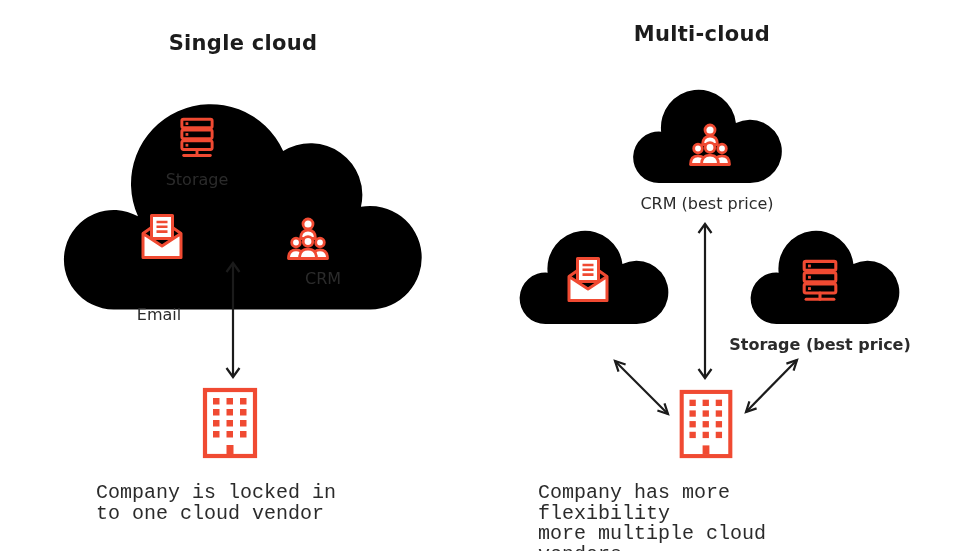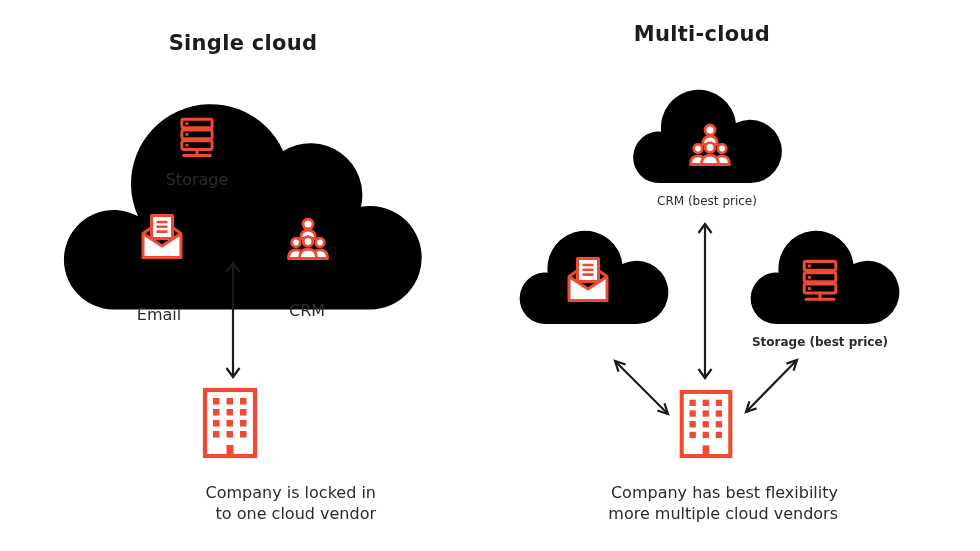--- a/index.html
+++ b/index.html
@@ -5,22 +5,22 @@
   html,body { margin:0; padding:0; background:#fff; }
   .canvas {
     position:relative; width:980px; height:551px; background:var(--background,#fff);
     font-family:"DejaVu Sans","Liberation Sans",sans-serif; color:var(--text,#2b2b2b);
     overflow:hidden;
     padding-left:47px;
   }
   .abs { position:absolute; }
   .title { font-weight:bold; font-size:21px; color:#1c1c1c; text-align:center; letter-spacing:.3px; }
   .svc-label { font-size:16px; text-align:center; }
-  .cloud-label { font-size:12px; text-align:center; }
-  .caption { font-size:16px; line-height:20.5px; text-align:right; }
+  .cloud-label { font-size:16px; text-align:center; }
+  .caption { font-size:20px; line-height:20.5px; text-align:left;font-family:Liberation Mono, monospace; }
   svg { overflow:visible; display:block; }
   .icon { color:var(--icon,#F04A32); }
   .arrows path { stroke:var(--arrow,#1b1b1b); fill:none; stroke-width:2.2; }
 </style>
 </head>
 <body>
 
 <svg width="0" height="0" style="position:absolute" aria-hidden="true">
   <defs>
     <symbol id="sym-server" viewBox="0 0 48 48">
@@ -103,21 +103,21 @@
   <div class="abs svc-label" style="left:137px;top:170px;width:120px;">Storage</div>
 
   <svg class="abs icon" style="left:138px;top:213px;" width="48" height="48" viewBox="0 0 48 48">
       <use href="#sym-email"></use>
     </svg>
   <div class="abs svc-label" style="left:99px;top:269px;width:120px;margin-top:36px;">Email</div>
 
   <svg class="abs icon" style="left:284px;top:216px;" width="48" height="46" viewBox="0 0 48 46">
       <use href="#sym-people"></use>
     </svg>
-  <div class="abs svc-label" style="left:247px;top:269px;width:120px;margin-top:32px;">CRM</div>
+  <div class="abs svc-label" style="left:263px;top:269px;width:120px;">CRM</div>
 
   <svg class="abs icon" style="left:202px;top:387px;" width="56" height="72" viewBox="0 0 56 72">
       <use href="#sym-building"></use>
     </svg>
 
   <div class="abs caption" style="left:96px;top:483px;width:280px;">
     <div>Company is locked in</div>
     <div>to one cloud vendor</div>
   </div>
 
@@ -144,21 +144,21 @@
   <svg class="abs icon" style="left:797px;top:257px;" width="46" height="48" viewBox="0 0 48 48">
       <use href="#sym-server"></use>
     </svg>
   <div class="abs cloud-label" style="left:720px;top:335px;width:200px;font-weight:bold;">Storage (best price)</div>
 
   <svg class="abs icon" style="left:678px;top:389px;" width="56" height="70" viewBox="0 0 56 72">
       <use href="#sym-building"></use>
     </svg>
 
   <div class="abs caption" style="left:538px;top:483px;width:300px;">
-    <div>Company has best flexibility</div>
+    <div>Company has more flexibility</div>
     <div>more multiple cloud vendors</div>
   </div>
 
   <svg class="abs arrows" style="left:0;top:0;pointer-events:none;" width="980" height="551" viewBox="0 0 980 551">
     <g>
       <path d="M233 263 V377"></path>
       <path d="M226.5 272 L233 263 L239.5 272"></path>
       <path d="M226.5 368 L233 377 L239.5 368"></path>
     </g>
     <g>

